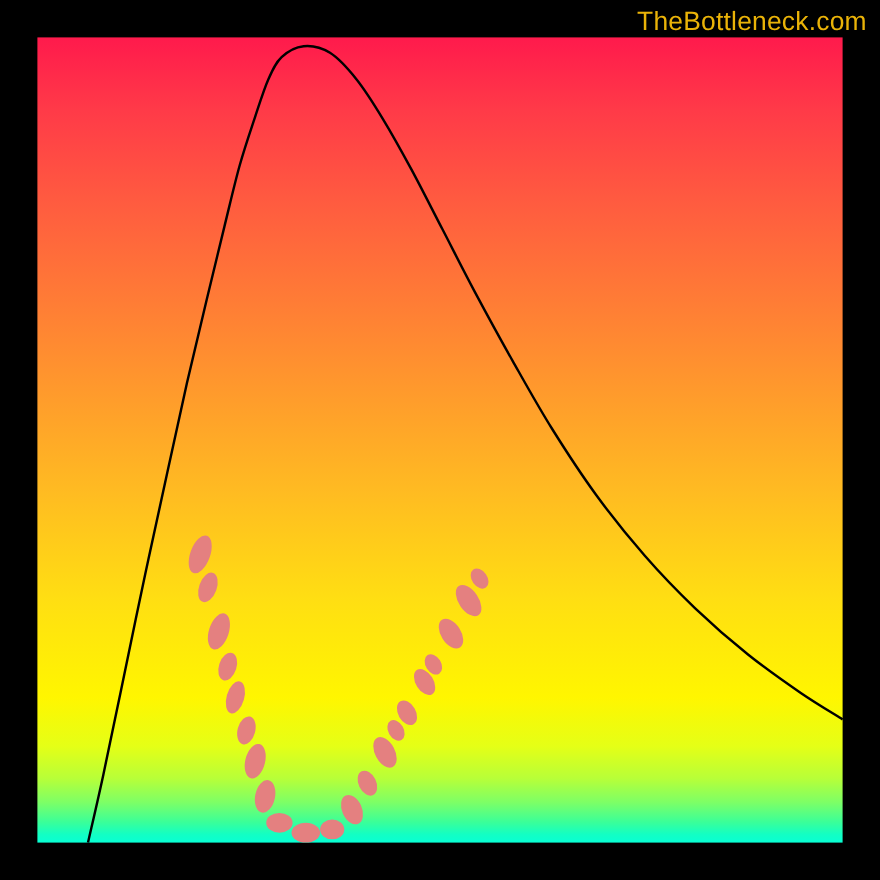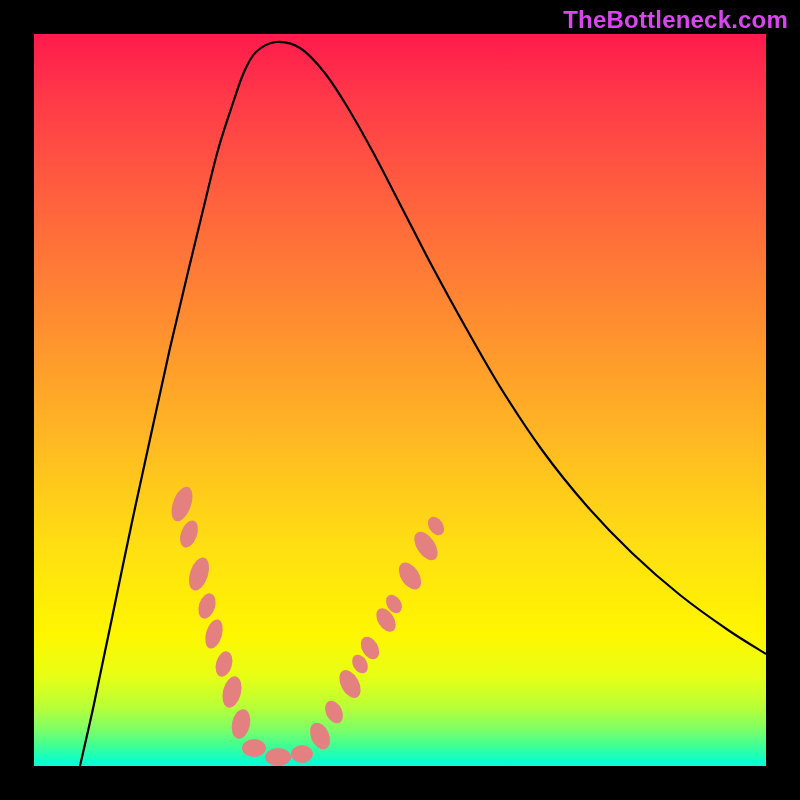--- a/index.html
+++ b/index.html
@@ -32,24 +32,24 @@
       #7dff66 95%,
       #39ff9a 97.5%,
       #12ffc4 99%,
       #08ffd4 100%
     );
   }
   .watermark {
     position: absolute;
     top: 6px;
     right: 12px;
-    color: #d946ef;
+    color: #eab308;
     font-size: 24px;
     letter-spacing: 0.2px;
-    font-weight: 700;
+    font-weight: 400;
     user-select: none;
   }
   svg.curve {
     position: absolute;
     left: 0;
     top: 0;
     width: 732px;
     height: 732px;
     overflow: visible;
   }

